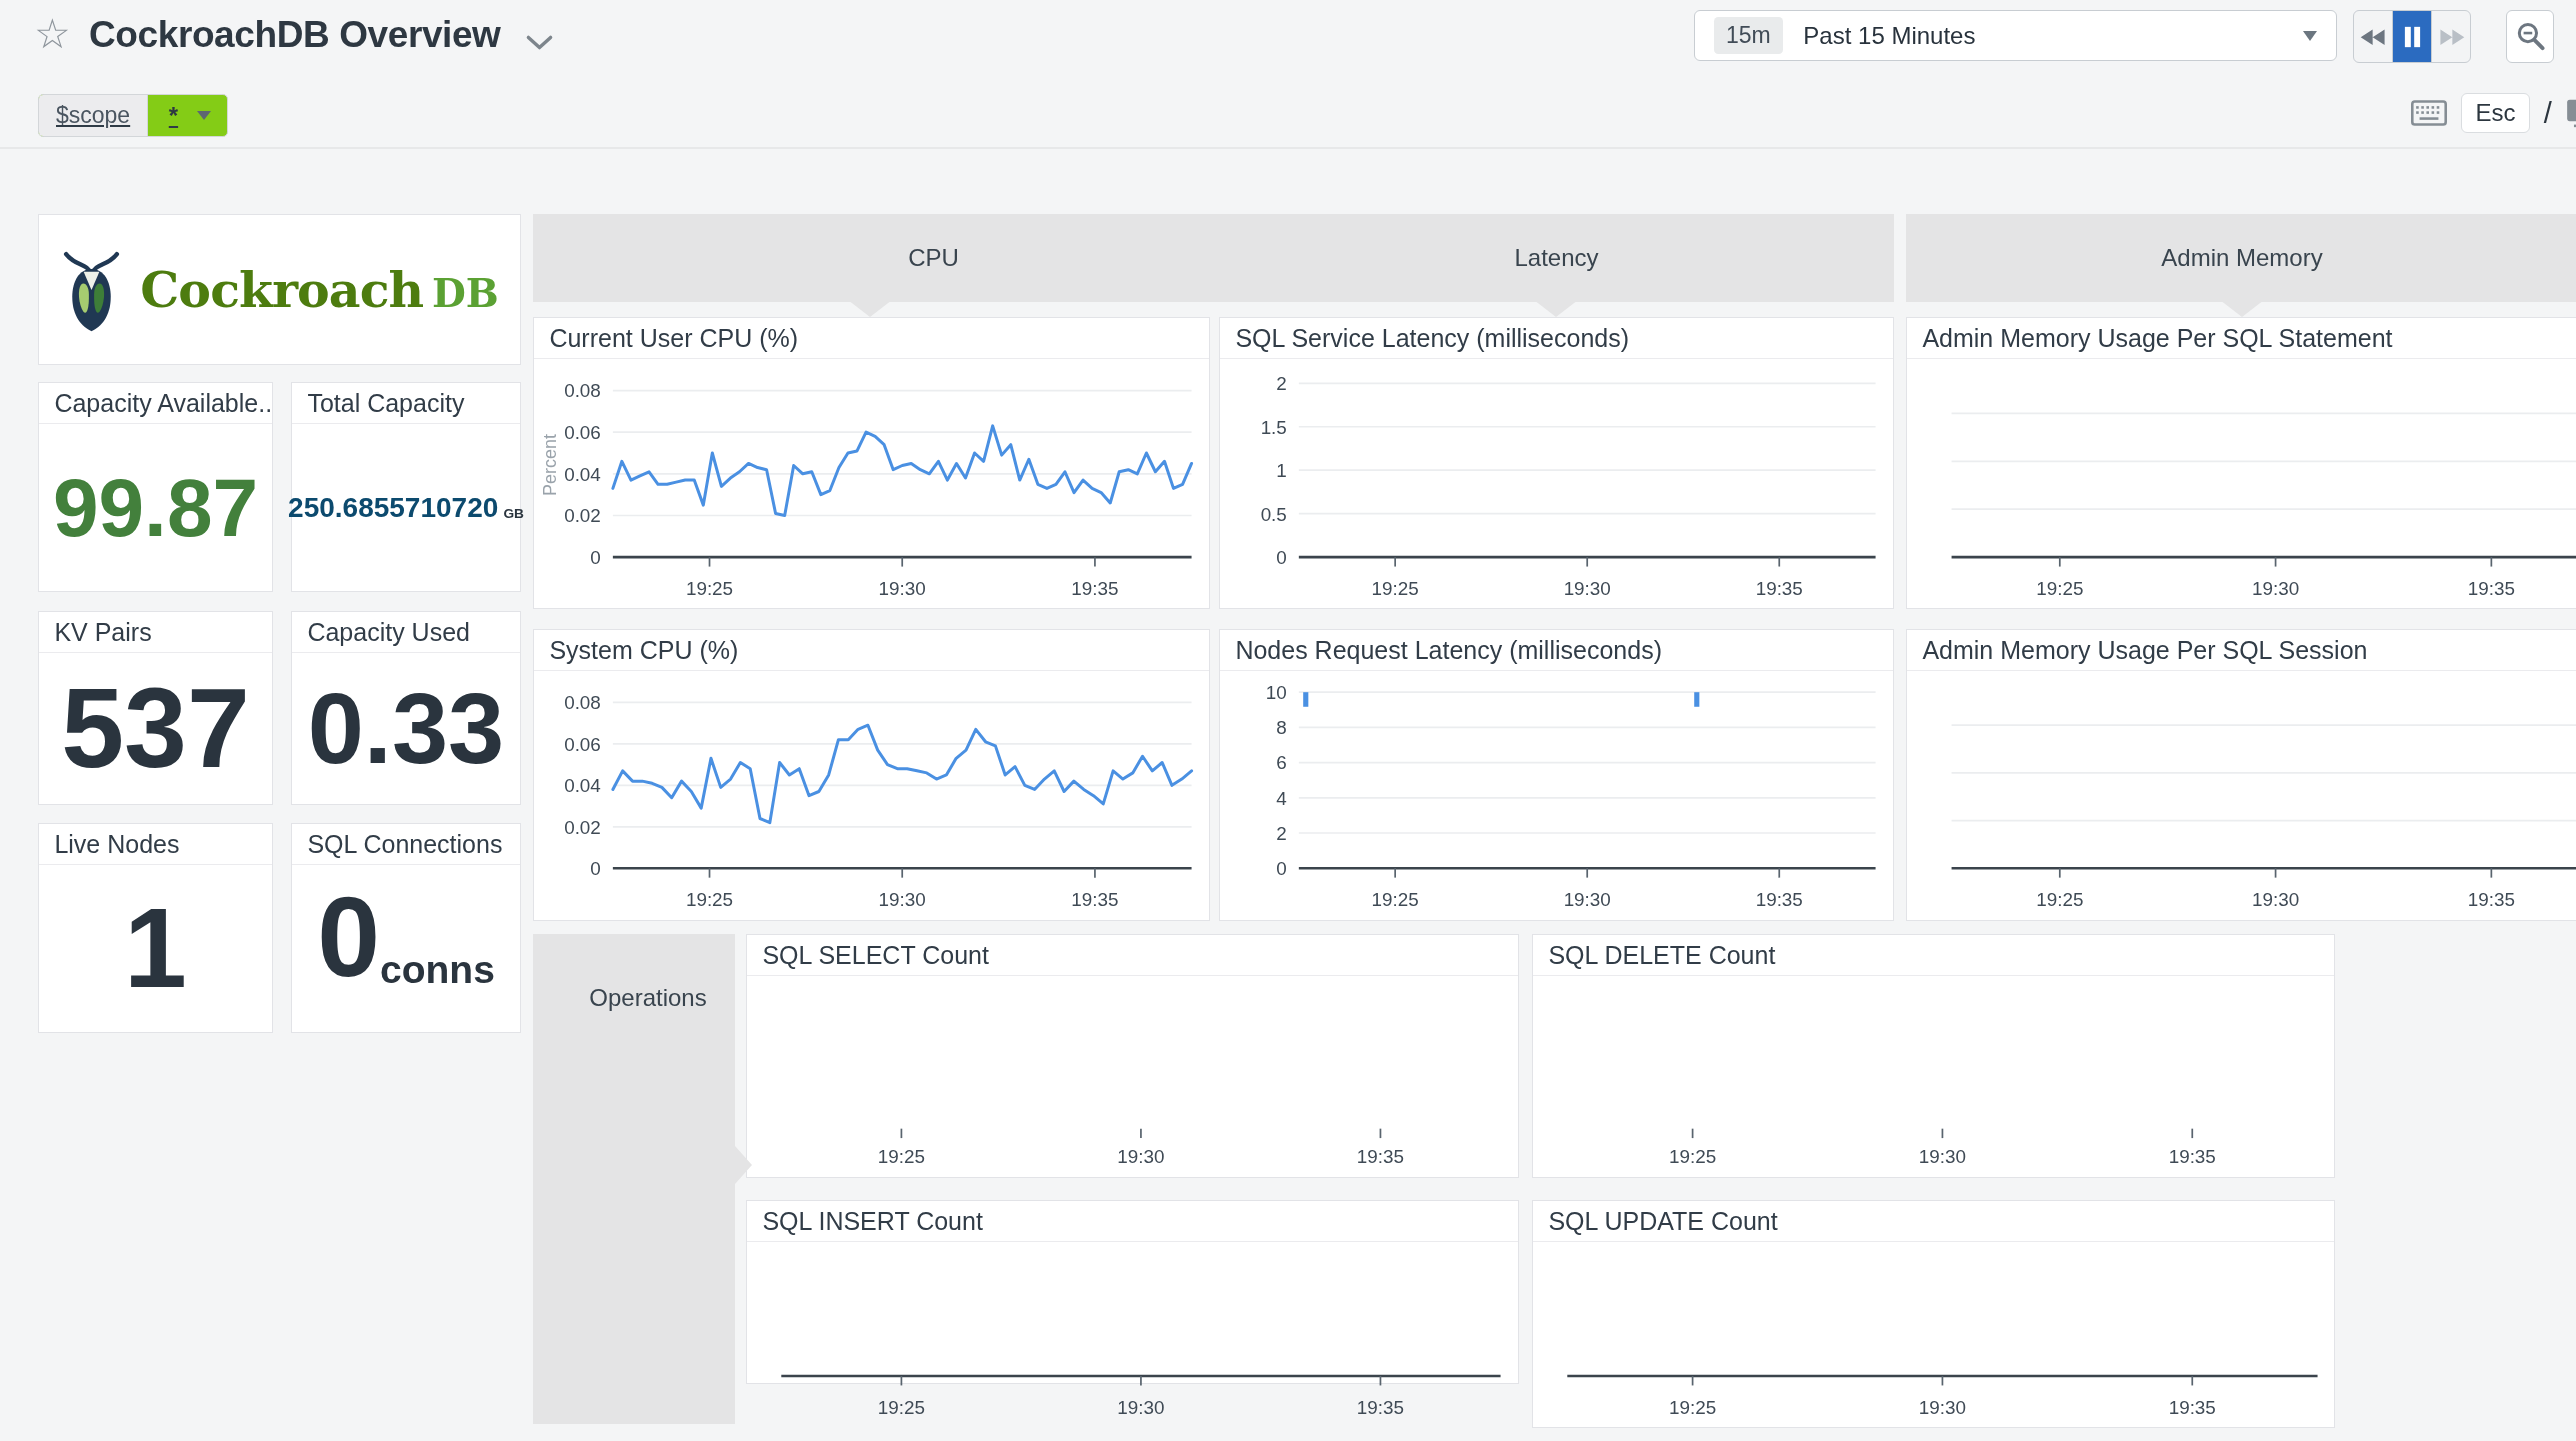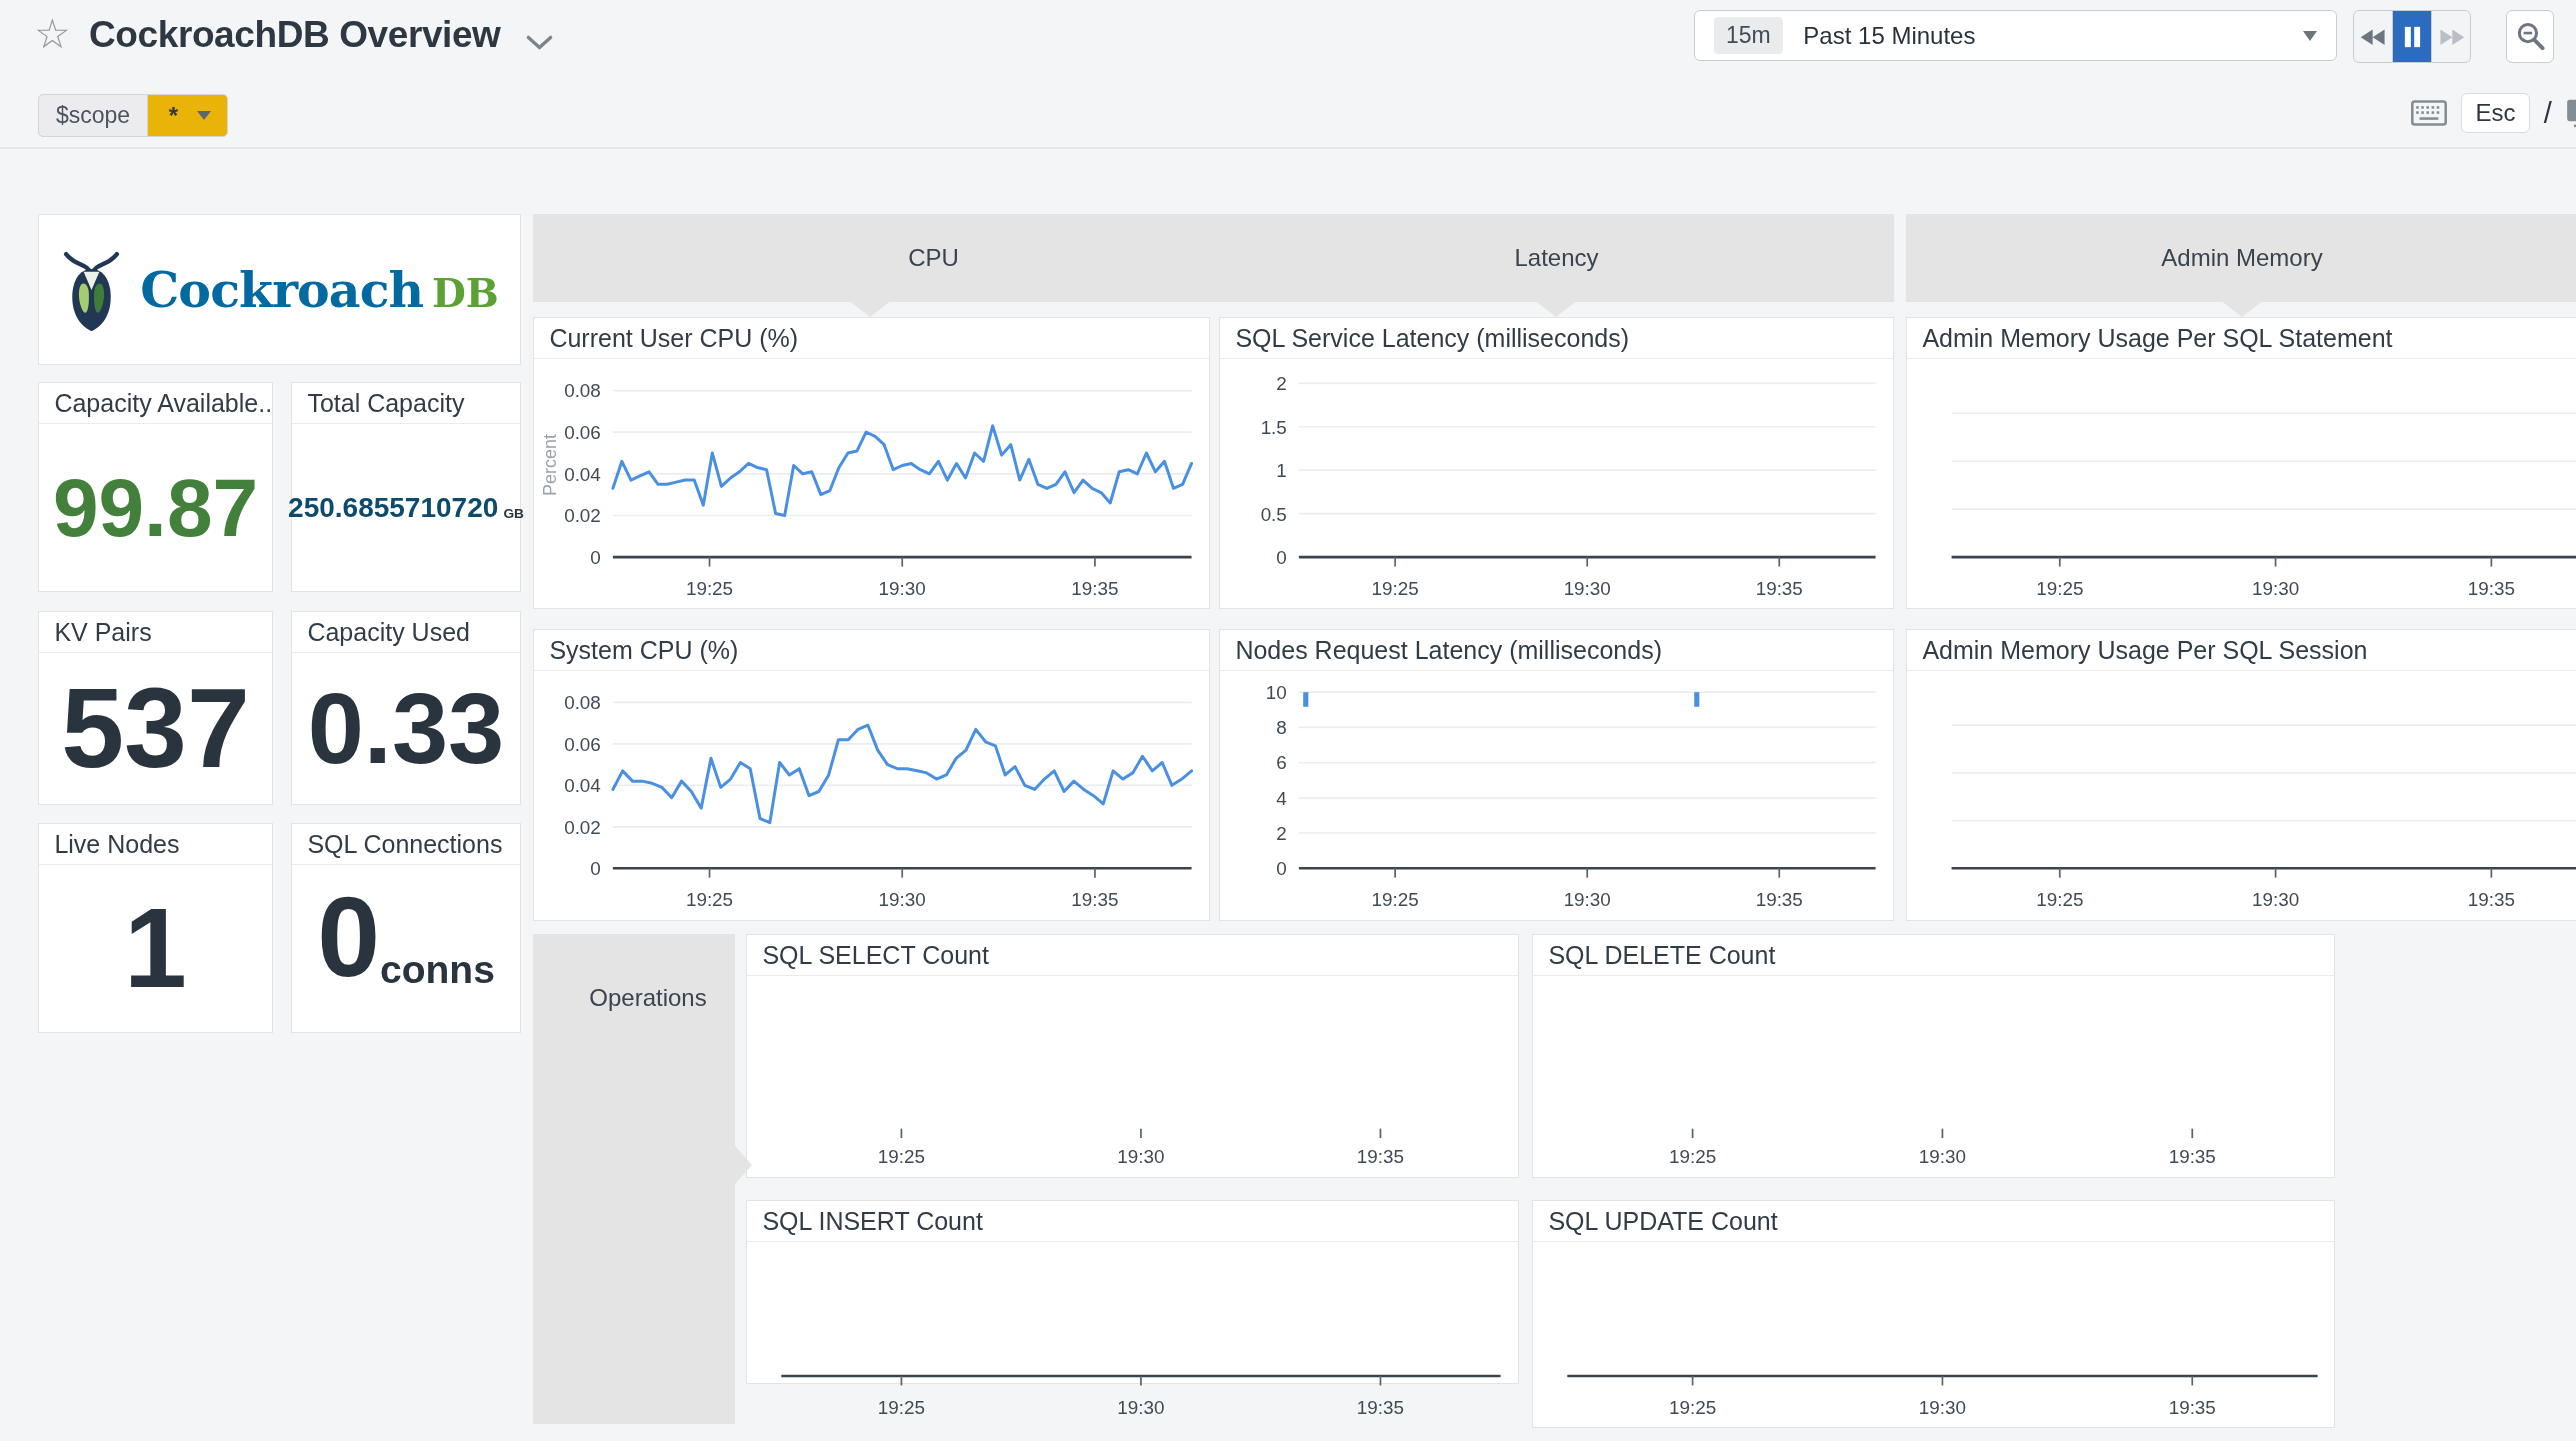--- a/index.html
+++ b/index.html
@@ -19,39 +19,39 @@
   .combo-caret { margin-left:auto; width:0; height:0; border-left:7.7px solid transparent; border-right:7.7px solid transparent; border-top:10.3px solid #6b7680; }
 
   .playback { position:absolute; left:2353px; top:10.3px; width:118px; height:53px; border:1.7px solid #c8cdd2; border-radius:6px;
     display:flex; overflow:hidden; background:#f3f4f5; }
   .pb-seg { flex:1; display:flex; align-items:center; justify-content:center; border-right:1.7px solid #c8cdd2; cursor:pointer; }
   .pb-seg:last-child { border-right:none; }
   .pb-seg.active { background:#2b6bc0; }
   .zoom-out-btn { position:absolute; left:2506px; top:10.3px; width:48px; height:53px; background:#fff; border:1.7px solid #c8cdd2;
     border-radius:6px; display:flex; align-items:center; justify-content:center; cursor:pointer; }
 
-  .scope-chip { position:absolute; left:38px; top:94px; height:43px; display:flex; border:1.7px solid #d3d6d9; border-radius:5.1px; overflow:hidden; background:#eab308; cursor:pointer; }
+  .scope-chip { position:absolute; left:38px; top:94px; height:43px; display:flex; border:1.7px solid #d3d6d9; border-radius:5.1px; overflow:hidden; background:#84cc16; cursor:pointer;text-decoration:underline; }
   .scope-name { background:#ececee; padding:0 17px; display:flex; align-items:center; font-size:23px; color:#4a5560; border-right:1.7px solid #d3d6d9; }
   .scope-value { padding:0 15.4px 0 20.6px; display:flex; align-items:center; gap:19px; font-size:24px; font-weight:700; color:#2e3842; }
   .scope-caret { width:0;height:0;border-left:7.7px solid transparent;border-right:7.7px solid transparent;border-top:9.4px solid #5d6771; }
 
   .kbd-row { position:absolute; left:2411px; top:89px; height:48px; display:flex; align-items:center; gap:13.7px; }
   .esc-key { background:#fff; border:1.7px solid #dadde0; border-radius:6px; padding:5.1px 13.7px; font-size:24px; color:#2c363f; cursor:pointer; }
   .slash-sep { font-size:29px; color:#2c363f; }
 
   .toolbar-divider { position:absolute; left:0; top:147px; width:2576px; height:1.7px; background:#e7e8e9; }
 
   
   .card { position:absolute; background:#fff; border:1.7px solid #e2e3e7; }
   .card-title { height:41px; line-height:41px; padding-left:15.4px; font-size:25px; color:#313c47; border-bottom:1.7px solid #ebebee;
     white-space:nowrap; overflow:hidden; }
   .card-body { position:absolute; left:0; right:0; top:41px; bottom:0; }
 
   .logo-card { display:flex; align-items:center; justify-content:center; gap:17px; }
-  .logo-word { font-family:"DejaVu Serif", serif; font-weight:700; font-size:49px; color:#0369a1; letter-spacing:-0.9px; }
+  .logo-word { font-family:"DejaVu Serif", serif; font-weight:700; font-size:49px; color:#4d7c0f; letter-spacing:-0.9px; }
   .logo-suffix { font-family:"DejaVu Serif", serif; font-weight:700; font-size:39px; color:#5ba133; margin-left:8.6px; }
 
   .stat-body { display:flex; align-items:center; justify-content:center; }
   .stat-value { font-weight:700; color:#2a343e; line-height:1; }
   .stat-suffix { font-weight:700; color:#2a343e; line-height:1;text-align:center; }
 
   
   .group-header { position:absolute; background:#e4e4e5; display:flex; align-items:center; justify-content:center;
     font-size:24px; color:#39444e; cursor:pointer; }
   .arrow-down { position:absolute; width:0; height:0; border-left:22px solid transparent; border-right:22px solid transparent;

